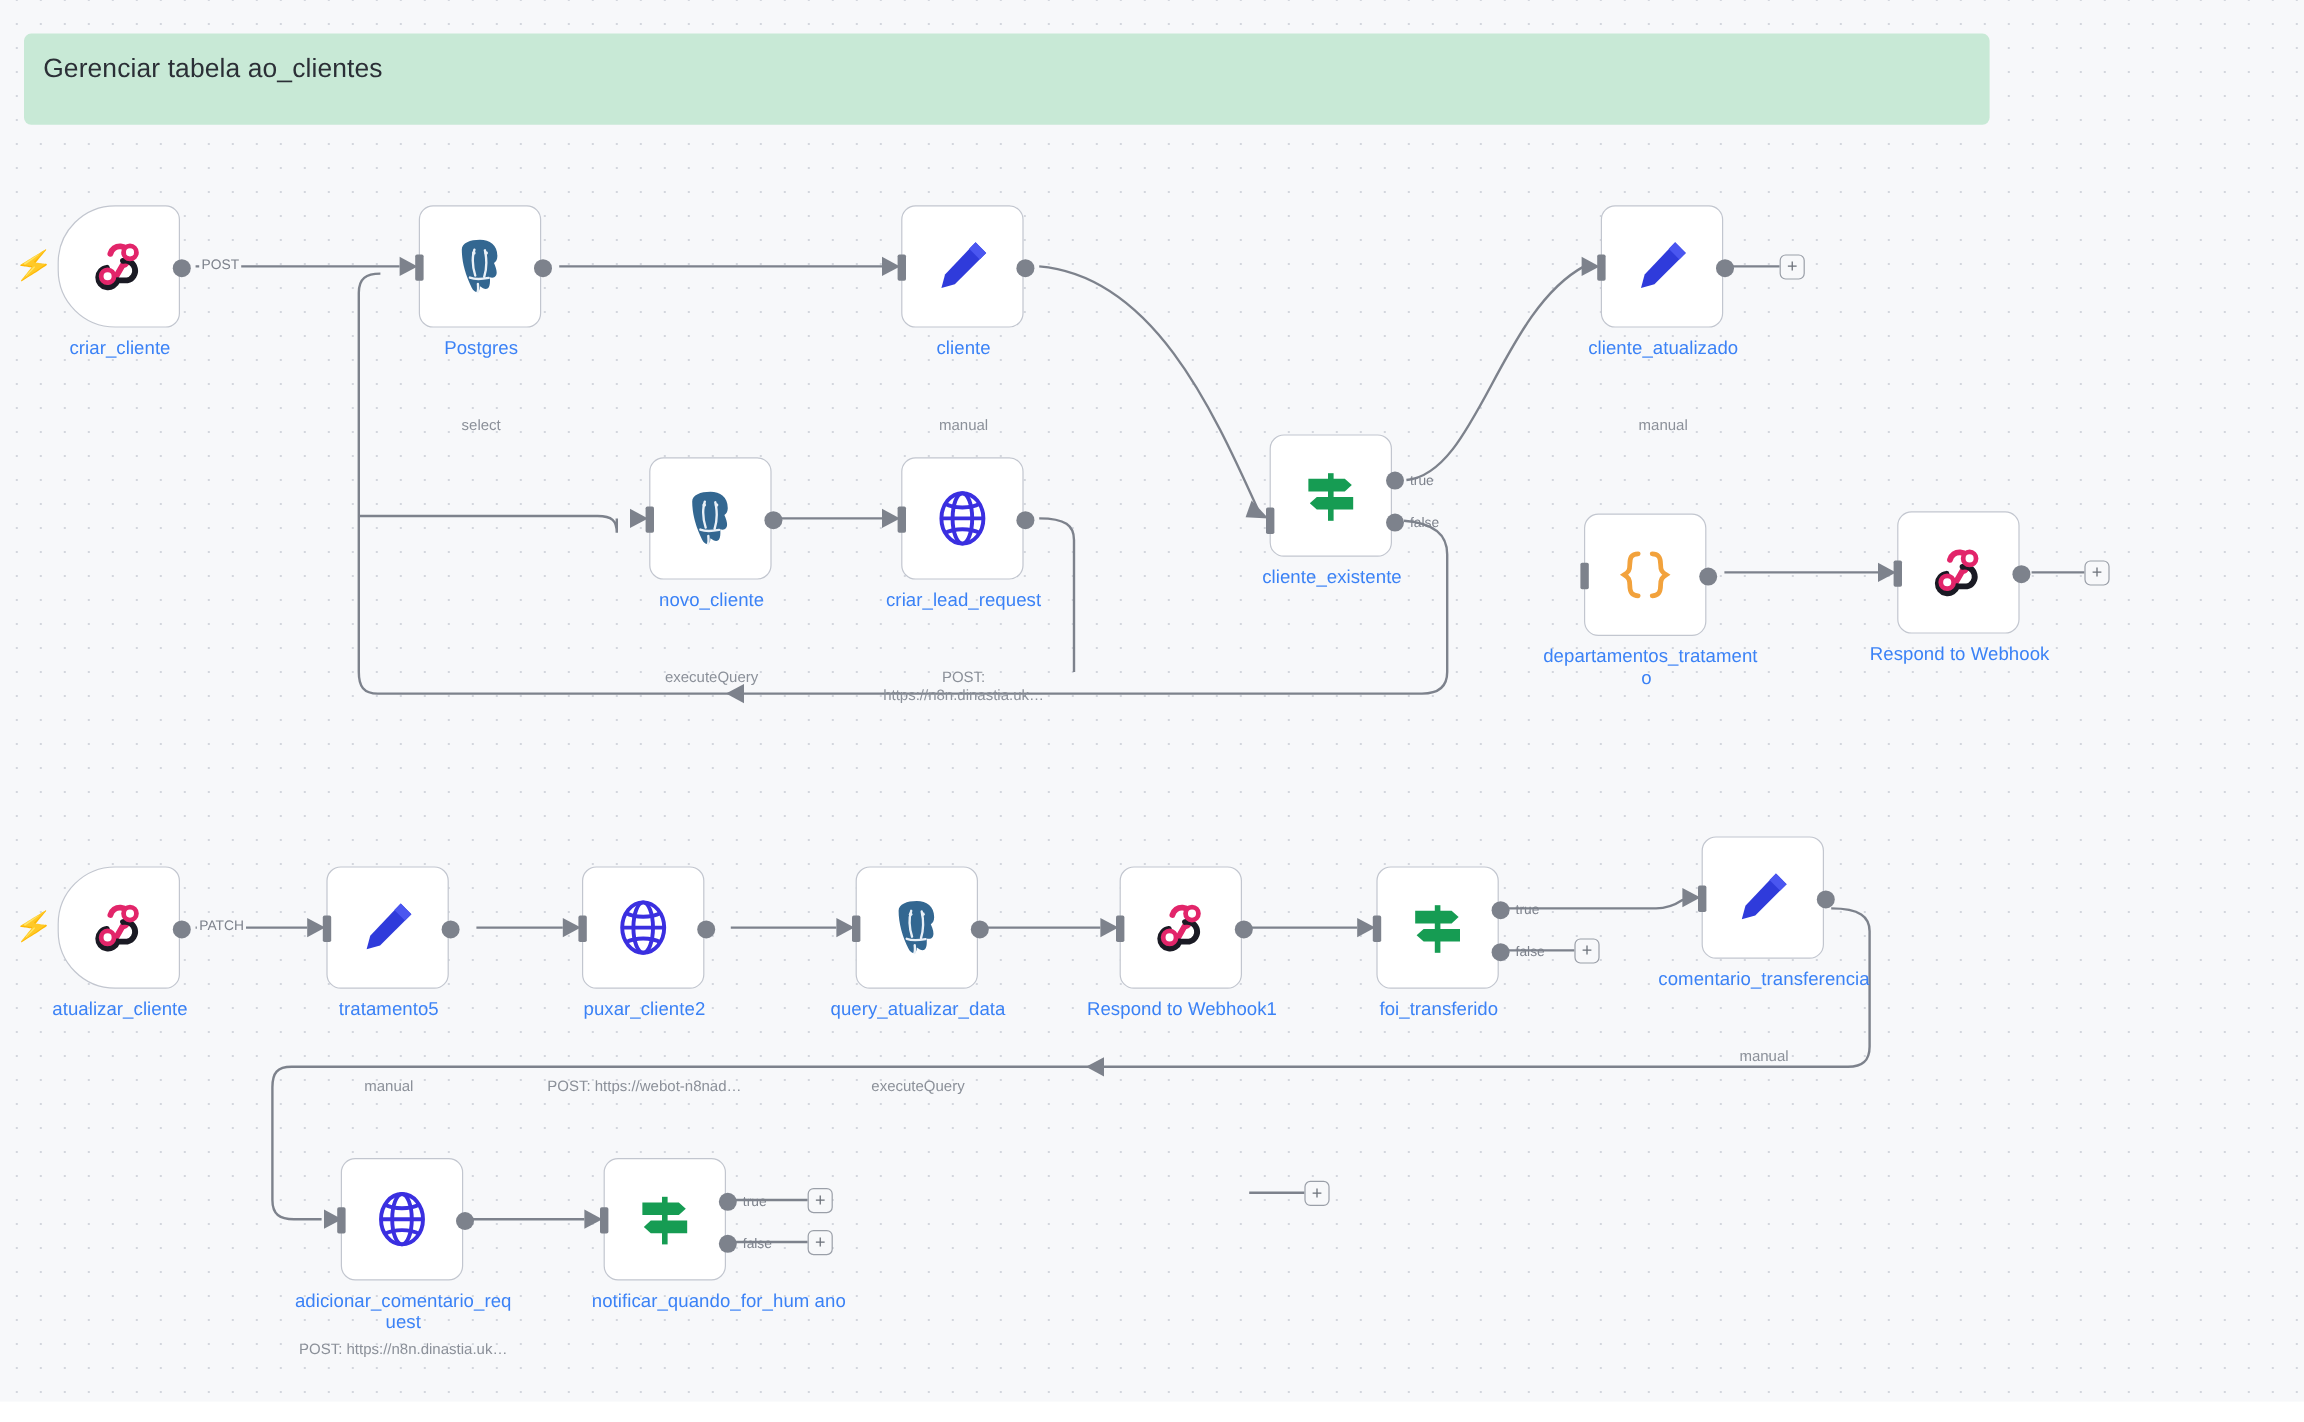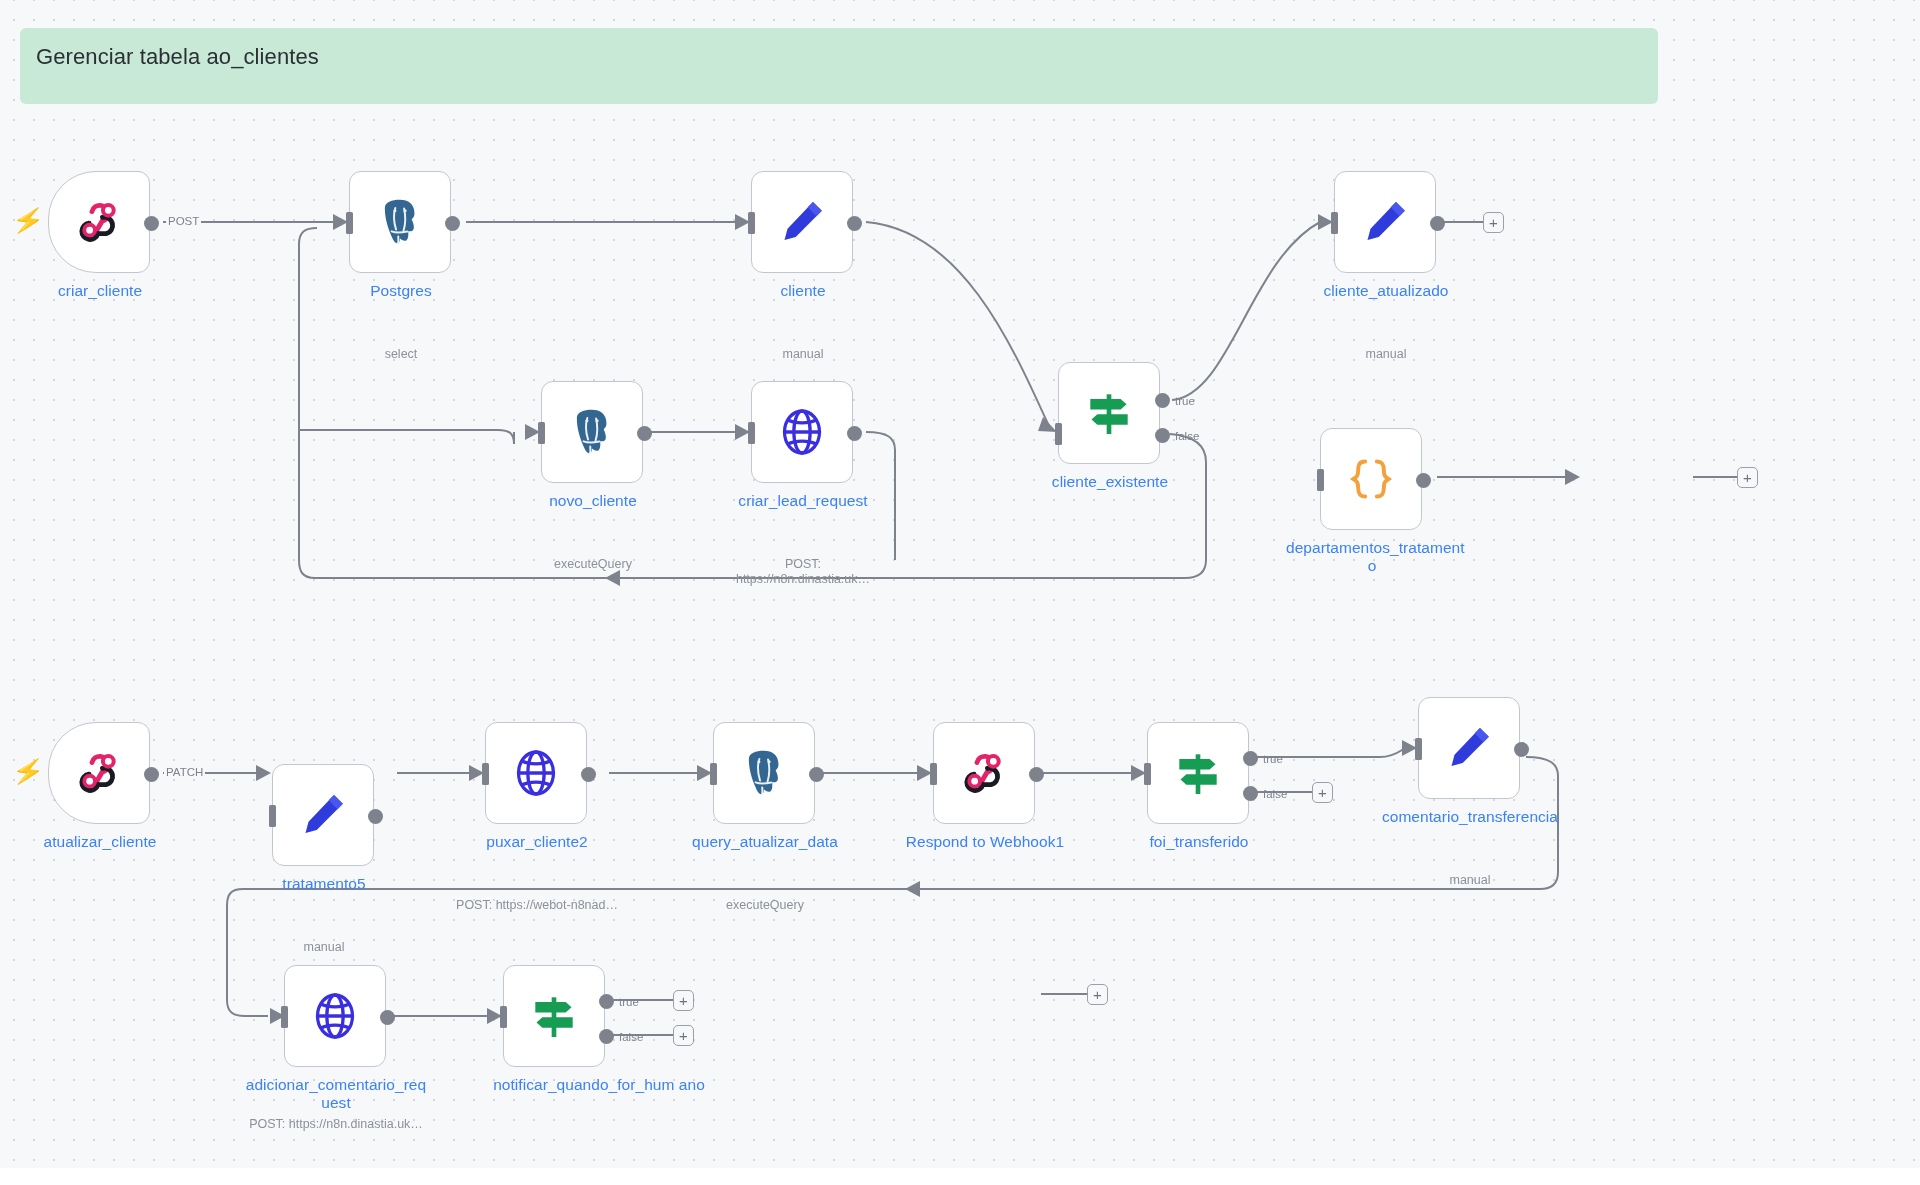--- a/index.html
+++ b/index.html
@@ -312,41 +312,57 @@
     <svg class="ico" viewBox="0 0 48 48">
       <g fill="none" stroke="#f2a23c" stroke-width="3.4" stroke-linecap="round">
         <path d="M19 9c-5 0-6 3-6 7.5S12 22 9 24c3 2 4 3 4 7.5S14 39 19 39"></path>
         <path d="M29 9c5 0 6 3 6 7.5S36 22 39 24c-3 2-4 3-4 7.5S34 39 29 39"></path>
       </g>
     </svg>
     <div class="out-dot" style="left:95px; top:44px;"></div>
     <div class="node-label">departamentos_tratament o</div>
   </div>
 
-  <div class="plus-box" style="left:1737px; top:467px;">+</div>
-
-  <div class="bolt" style="left:12px; top:759px;">⚡</div>
-  <div class="node trigger" style="left:48px; top:722px;">
+  <div class="node" style="left:1581px; top:426px;">
+    <div class="in-stub" style="left:-4px; top:40px;"></div>
     <svg class="ico" viewBox="0 0 48 48">
       <g fill="none" stroke="#e2256a" stroke-width="4.2" stroke-linecap="round">
         <path d="M18 15 A7 7 0 1 1 26.5 23.5 L21 33"></path>
       </g>
       <g fill="none" stroke="#1a1a24" stroke-width="4.2" stroke-linecap="round">
         <path d="M23 34 A7 7 0 1 1 15.5 25"></path>
         <path d="M27 20 A7 7 0 1 1 30 34 L20 34"></path>
       </g>
       <circle cx="16" cy="31" r="4.6" fill="#fff" stroke="#e2256a" stroke-width="3.4"></circle>
       <circle cx="32" cy="14" r="4.6" fill="#fff" stroke="#e2256a" stroke-width="3.4"></circle>
     </svg>
     <div class="out-dot" style="left:95px; top:44px;"></div>
+    <div class="node-label">Respond to Webhook</div>
+  </div>
+  <div class="plus-box" style="left:1737px; top:467px;">+</div>
+
+  <div class="bolt" style="left:12px; top:759px;">⚡</div>
+  <div class="node trigger" style="left:48px; top:722px;">
+    <svg class="ico" viewBox="0 0 48 48">
+      <g fill="none" stroke="#e2256a" stroke-width="4.2" stroke-linecap="round">
+        <path d="M18 15 A7 7 0 1 1 26.5 23.5 L21 33"></path>
+      </g>
+      <g fill="none" stroke="#1a1a24" stroke-width="4.2" stroke-linecap="round">
+        <path d="M23 34 A7 7 0 1 1 15.5 25"></path>
+        <path d="M27 20 A7 7 0 1 1 30 34 L20 34"></path>
+      </g>
+      <circle cx="16" cy="31" r="4.6" fill="#fff" stroke="#e2256a" stroke-width="3.4"></circle>
+      <circle cx="32" cy="14" r="4.6" fill="#fff" stroke="#e2256a" stroke-width="3.4"></circle>
+    </svg>
+    <div class="out-dot" style="left:95px; top:44px;"></div>
     <div class="node-label">atualizar_cliente</div>
   </div>
   <div class="conn-label" style="left:164px; top:766px;">PATCH</div>
 
-  <div class="node" style="left:272px; top:764px;">
+  <div class="node" style="left:272px; top:722px;">
     <div class="in-stub" style="left:-4px; top:40px;"></div>
     <svg class="ico" viewBox="0 0 48 48">
       <path d="M33.4 6.8 41 14.4 18.6 36.8 9 39.4l2.6-9.6z" fill="#2f3bdb"></path>
       <path d="M33.4 6.8 41 14.4l-4.6 4.6-7.6-7.6z" fill="#4a56f0"></path>
     </svg>
     <div class="out-dot" style="left:95px; top:44px;"></div>
     <div class="node-label">tratamento5</div>
     <div class="node-sub r1">manual</div>
   </div>
 

